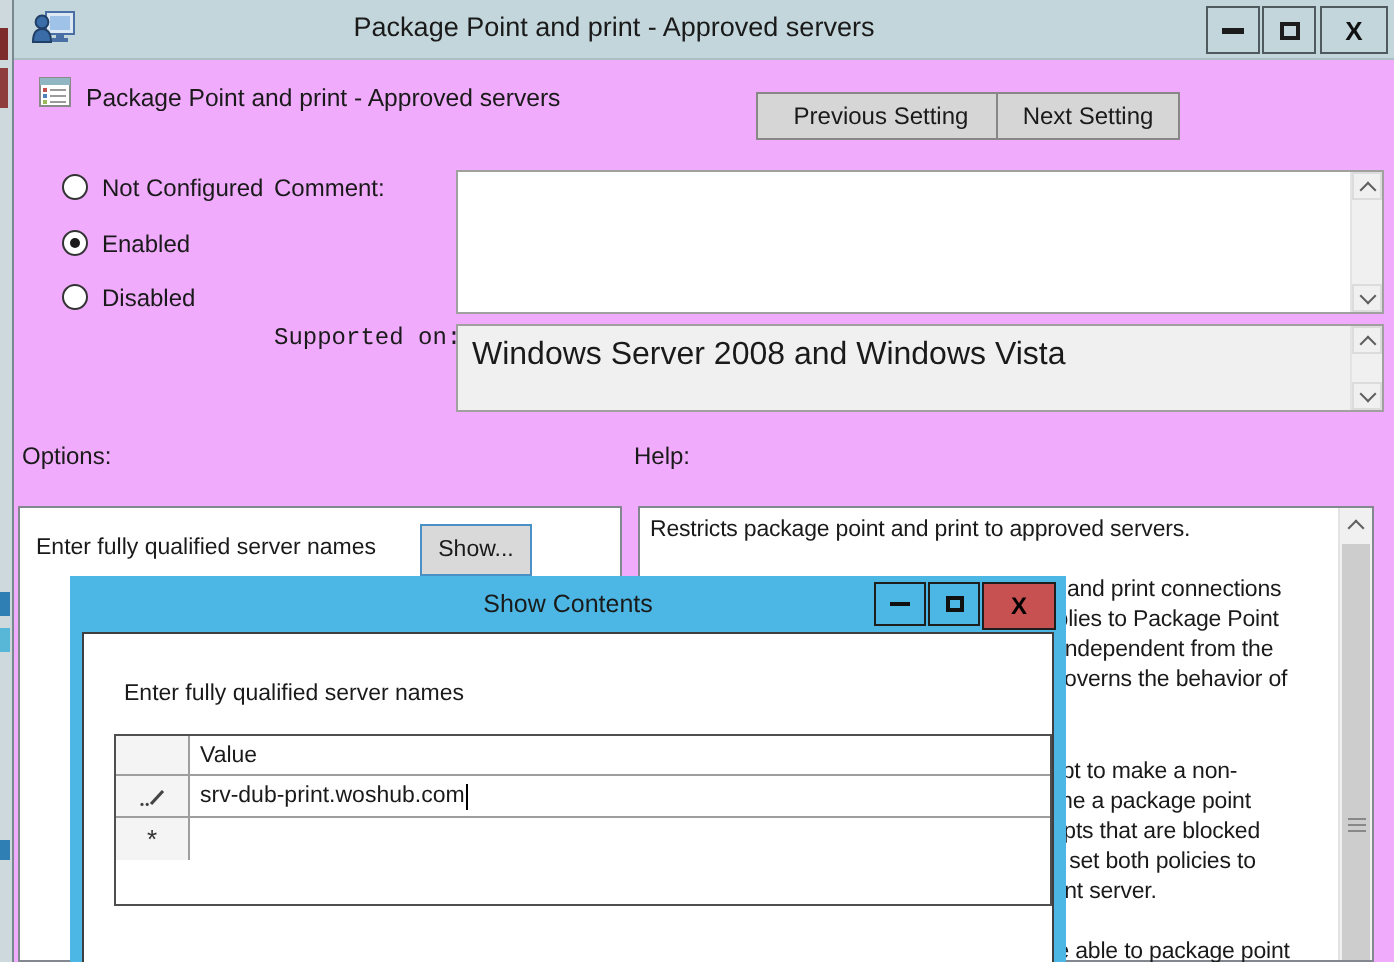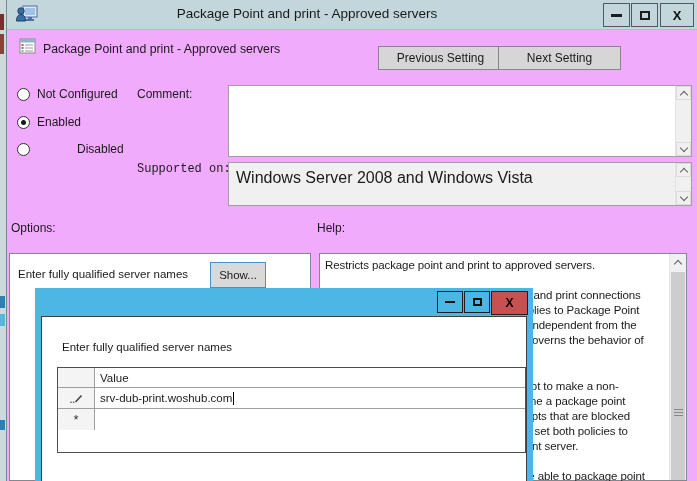--- a/index.html
+++ b/index.html
@@ -26,23 +26,23 @@
   .glyph-min { width:11px; height:3px; background:#1c1c1c; }
   .glyph-max { width:10px; height:9px; border:2px solid #1c1c1c; }
   .glyph-close { font-weight:bold; font-size:13px; color:#111; }
 
   #setting-header-icon { position:absolute; left:12px; top:37px; }
   #setting-title { position:absolute; left:36px; top:42px; font-size:12.3px; }
 
   .push-btn { position:absolute; height:24px; background:#d6d6d6; border:1px solid #878787;
     font-size:12px; display:flex; align-items:center; justify-content:center; }
   #prev-btn { left:371px; top:46px; width:125px; }
-  #next-btn { left:491px; top:46px; width:123px; }
-
-  .radio-row { position:absolute; left:10px; display:flex; align-items:flex-end; }
+  #next-btn { left:491px; top:46px; width:92px; }
+
+  .radio-row { position:absolute; left:24px; display:flex; align-items:flex-start; }
   .radio-circle { width:13px; height:13px; border:1px solid #333; border-radius:50%;
     background:#fff; margin-right:7px; position:relative; flex:none; }
   .radio-circle.checked::after { content:""; position:absolute; left:3px; top:3px;
     width:5px; height:5px; border-radius:50%; background:#1a1a1a; }
   .radio-label { font-size:12px; }
 
   .field-label { position:absolute; font-size:12px; }
 
   .scrollbox { position:absolute; background:#fff; border:1px solid #a0a0a0; }
   .vscroll-col { position:absolute; right:0; top:0; bottom:0; width:16px; background:#f0f0f0;
@@ -161,21 +161,21 @@
     <div class="push-btn" id="next-btn">Next Setting</div>
 
     <div class="radio-row" style="top:87px;">
       <span class="radio-circle"></span>
       <span class="radio-label">Not Configured</span>
     </div>
     <div class="radio-row" style="top:115px;">
       <span class="radio-circle checked"></span>
       <span class="radio-label">Enabled</span>
     </div>
-    <div class="radio-row" style="top:142px;gap:40px;">
+    <div class="radio-row" style="top:142px;">
       <span class="radio-circle"></span>
       <span class="radio-label">Disabled</span>
     </div>
 
     <div class="field-label" style="left:130px;top:87px;">Comment:</div>
     <div class="scrollbox" id="comment-box">
       <span></span>
       <div class="vscroll-col">
         <div class="scroll-btn top">
             <span class="chev up"></span>
@@ -228,20 +228,21 @@
             <span class="chev up"></span>
           </div>
         <div id="help-thumb">
           <span class="grip"></span>
         </div>
       </div>
     </div>
   </div>
 
   <div id="sc-dialog">
+    <div id="sc-title">Show Contents</div>
     <div class="sc-winbtn" id="sc-min">
       <span class="sc-glyph-min"></span>
     </div>
     <div class="sc-winbtn" id="sc-max">
       <span class="sc-glyph-max"></span>
     </div>
     <div class="sc-winbtn" id="sc-close">
       <span class="sc-glyph-close">X</span>
     </div>
 

